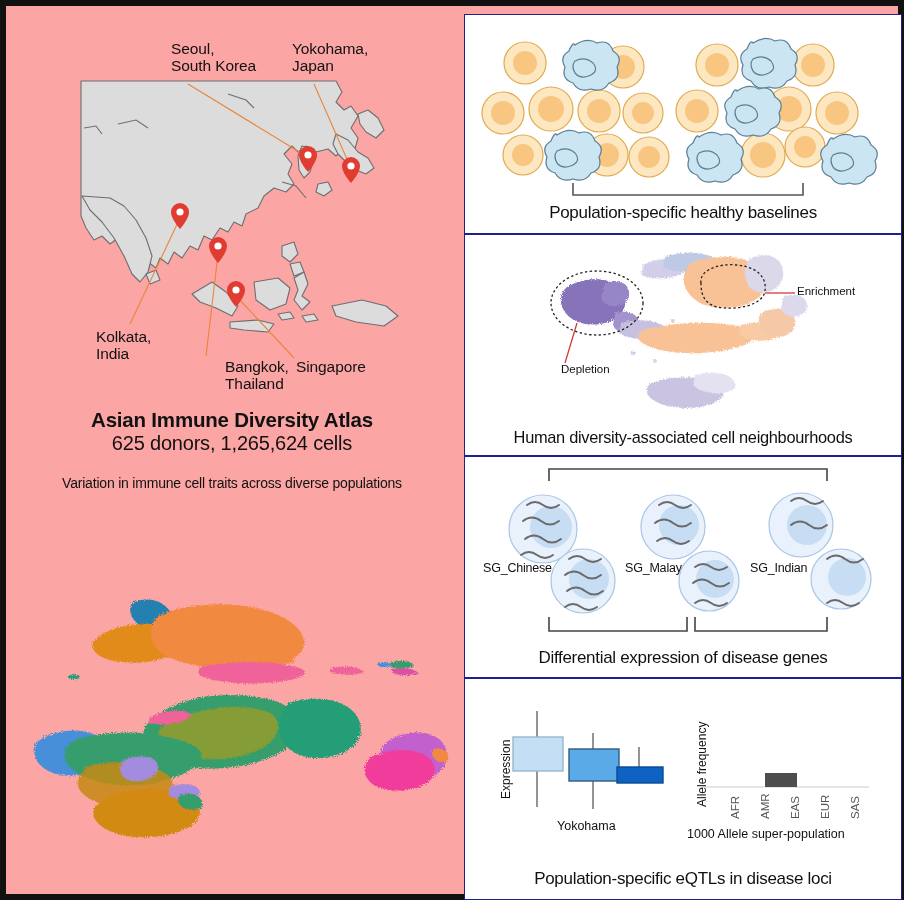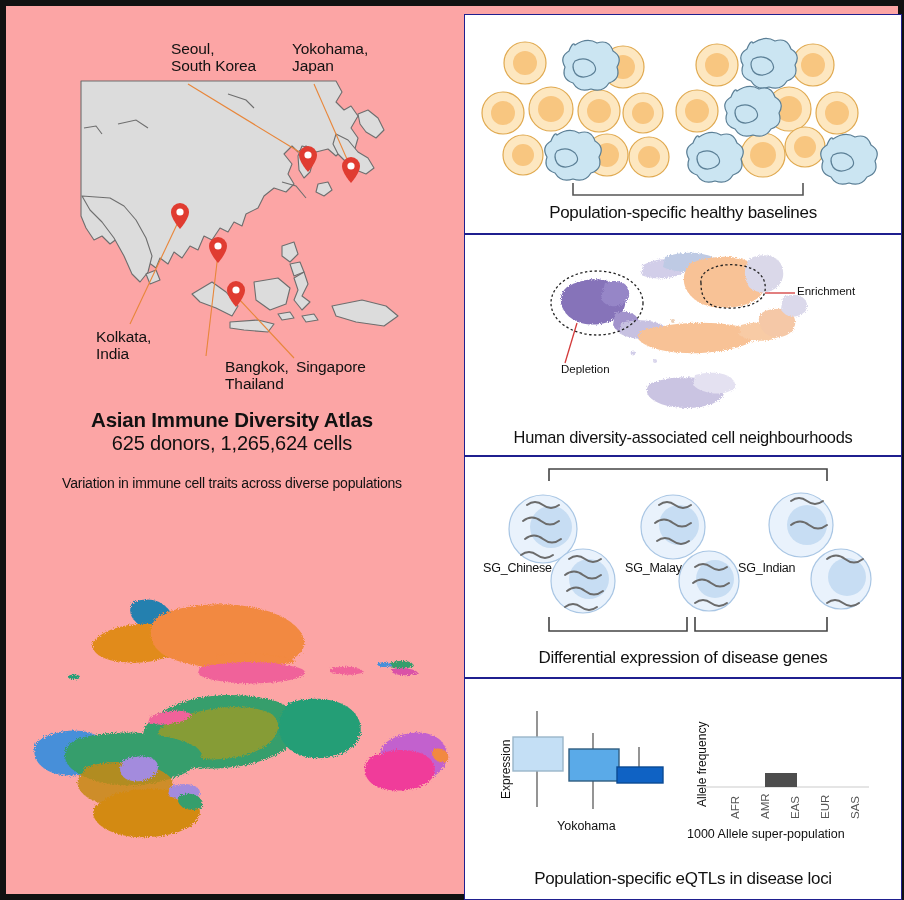--- a/index.html
+++ b/index.html
@@ -429,21 +429,21 @@
           <path d="M326,68 q9,-7 18,0 q9,7 18,0"></path>
           <path d="M362,102 q9,-7 18,0 q9,7 18,0"></path>
           <path d="M362,146 q8,-6 16,0 q8,6 16,0"></path>
         </g>
 
         <path d="M84,160 L84,174 L222,174 L222,160" fill="none" stroke="#444" stroke-width="1.6"></path>
         <path d="M230,160 L230,174 L362,174 L362,160" fill="none" stroke="#444" stroke-width="1.6"></path>
       </svg>
       <div class="sg-label" style="left:18px;  top:104px;">SG_Chinese</div>
       <div class="sg-label" style="left:160px; top:104px;">SG_Malay</div>
-      <div class="sg-label" style="left:273px; top:104px;">SG_Indian</div>
+      <div class="sg-label" style="left:285px; top:104px;">SG_Indian</div>
       <div class="panel-caption" id="cap-3">Differential expression of disease genes</div>
     </div>
 
     <div class="panel" id="panel-4">
       <svg class="panel-svg" width="436" height="220" viewBox="0 0 436 220">
 
         <g stroke="#7a7a7a" stroke-width="1.6">
           <line x1="72" y1="32" x2="72" y2="128"></line>
           <line x1="128" y1="54" x2="128" y2="130"></line>
           <line x1="174" y1="68" x2="174" y2="100"></line>

